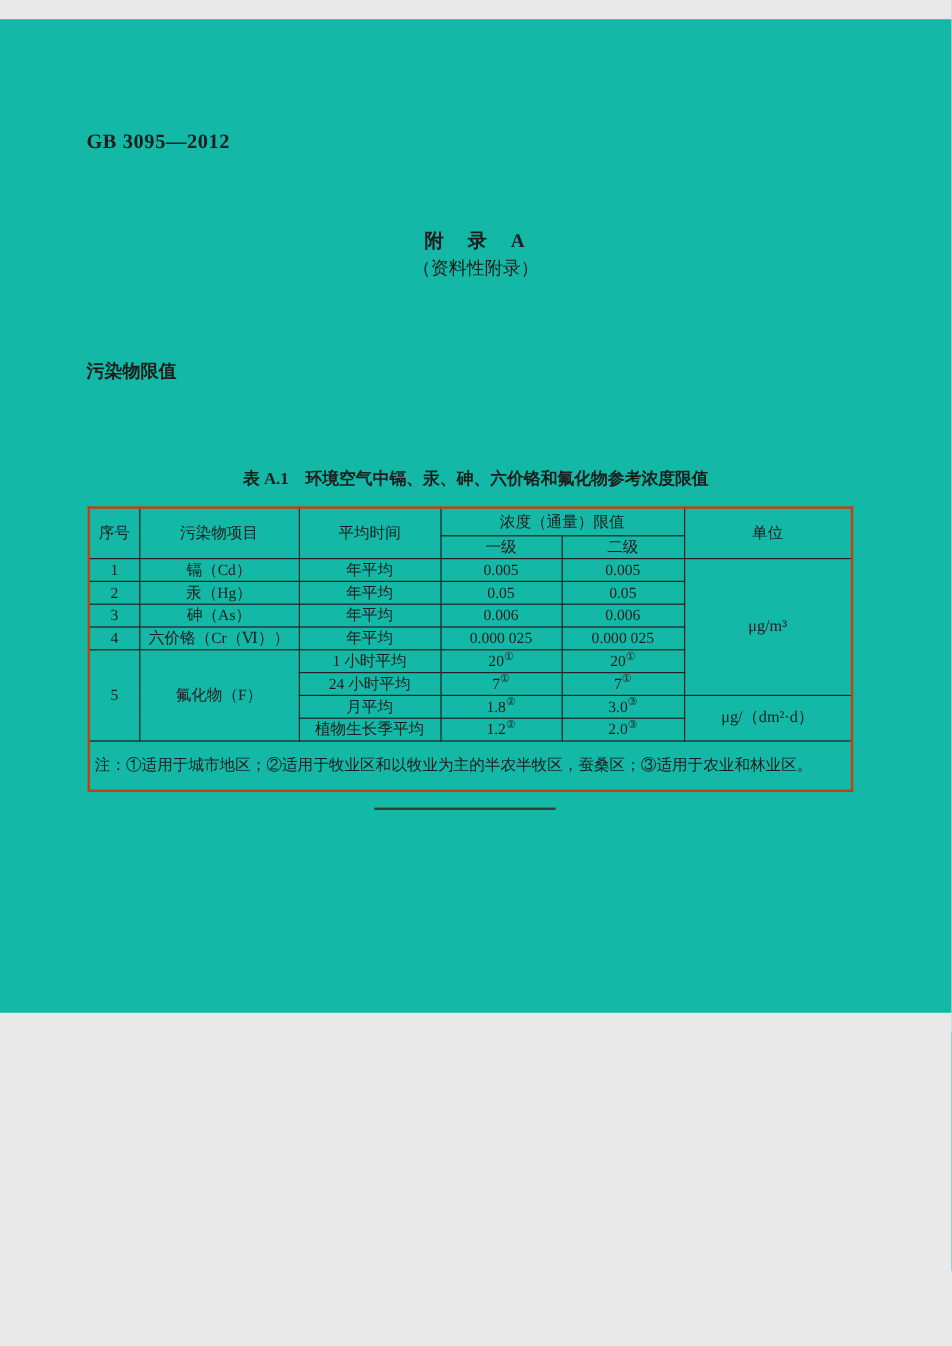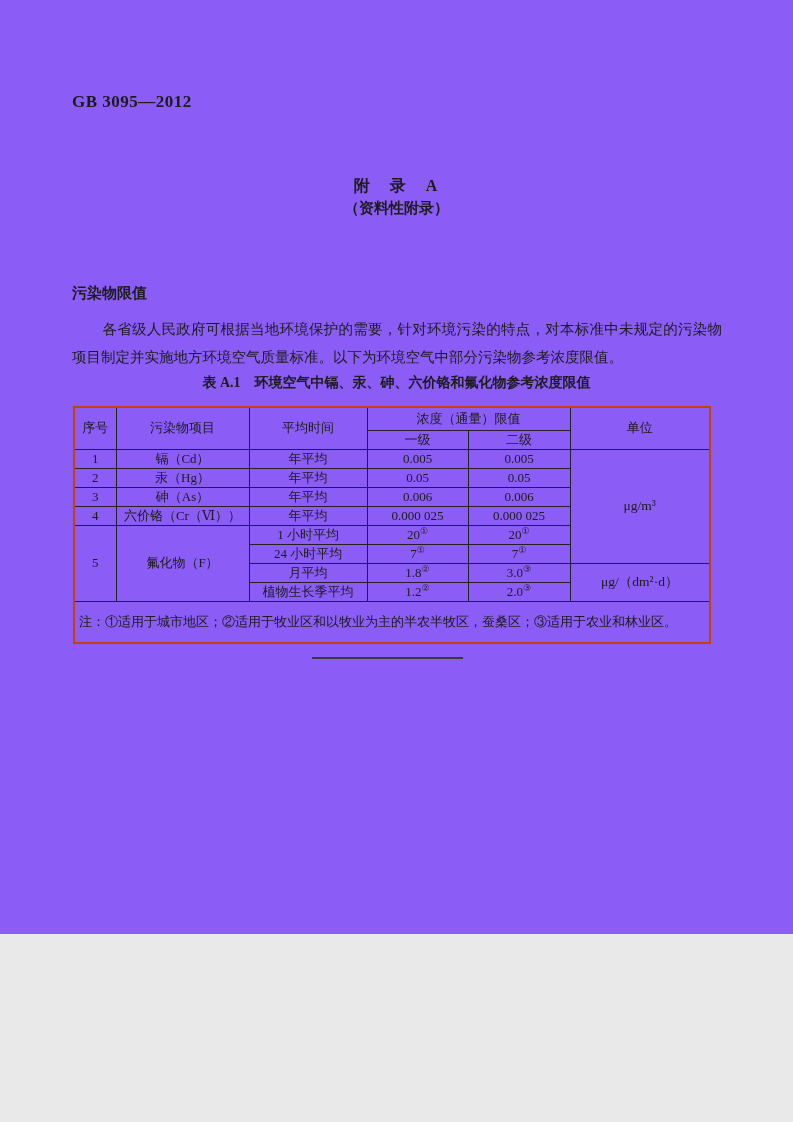--- a/index.html
+++ b/index.html
@@ -1,22 +1,22 @@
 <!DOCTYPE html>
 <html><head>
 <meta charset="utf-8">
 <style>
   * { margin: 0; padding: 0; box-sizing: border-box; }
   html, body { background: #e9e9e9; }
   .page {
     position: relative;
     width: 793px;
-    height: 934px;
-    margin: 0 auto;
-    background: #8b5cf6;
+    height: 828px;
+    margin: 16px auto;
+    background: #14b8a6;
     color: #1c1c1c;
     font-family: "Liberation Serif", "DejaVu Serif", serif;
     overflow: hidden;
   }
   .gb-header {
     position: absolute;
     left: 72px;
     top: 92px;
     font-size: 17px;
     font-weight: bold;
@@ -30,21 +30,21 @@
     text-align: center;
   }
   .title-line1 {
     font-size: 16px;
     font-weight: bold;
     letter-spacing: 2px;
     line-height: 21px;
   }
   .title-line2 {
     font-size: 15px;
-    font-weight: bold;
+    font-weight: normal;
     line-height: 21px;
     margin-top: 2px;
   }
   .title-line3 {
     font-size: 15.5px;
     font-weight: bold;
     line-height: 21px;
     margin-top: 2px;
   }
   .section-heading {
@@ -127,21 +127,20 @@
 
   <div class="gb-header">GB 3095—2012</div>
 
   <div class="title-block">
     <div class="title-line1">附　录　A</div>
     <div class="title-line2">（资料性附录）</div>
   </div>
 
   <div class="section-heading">污染物限值</div>
 
-  <div class="body-paragraph">各省级人民政府可根据当地环境保护的需要，针对环境污染的特点，对本标准中未规定的污染物项目制定并实施地方环境空气质量标准。以下为环境空气中部分污染物参考浓度限值。</div>
 
   <div class="table-caption">表 A.1　环境空气中镉、汞、砷、六价铬和氟化物参考浓度限值</div>
 
   <table class="limits">
     <colgroup>
       <col style="width:42px">
       <col style="width:133px">
       <col style="width:118px">
       <col style="width:101px">
       <col style="width:102px">

